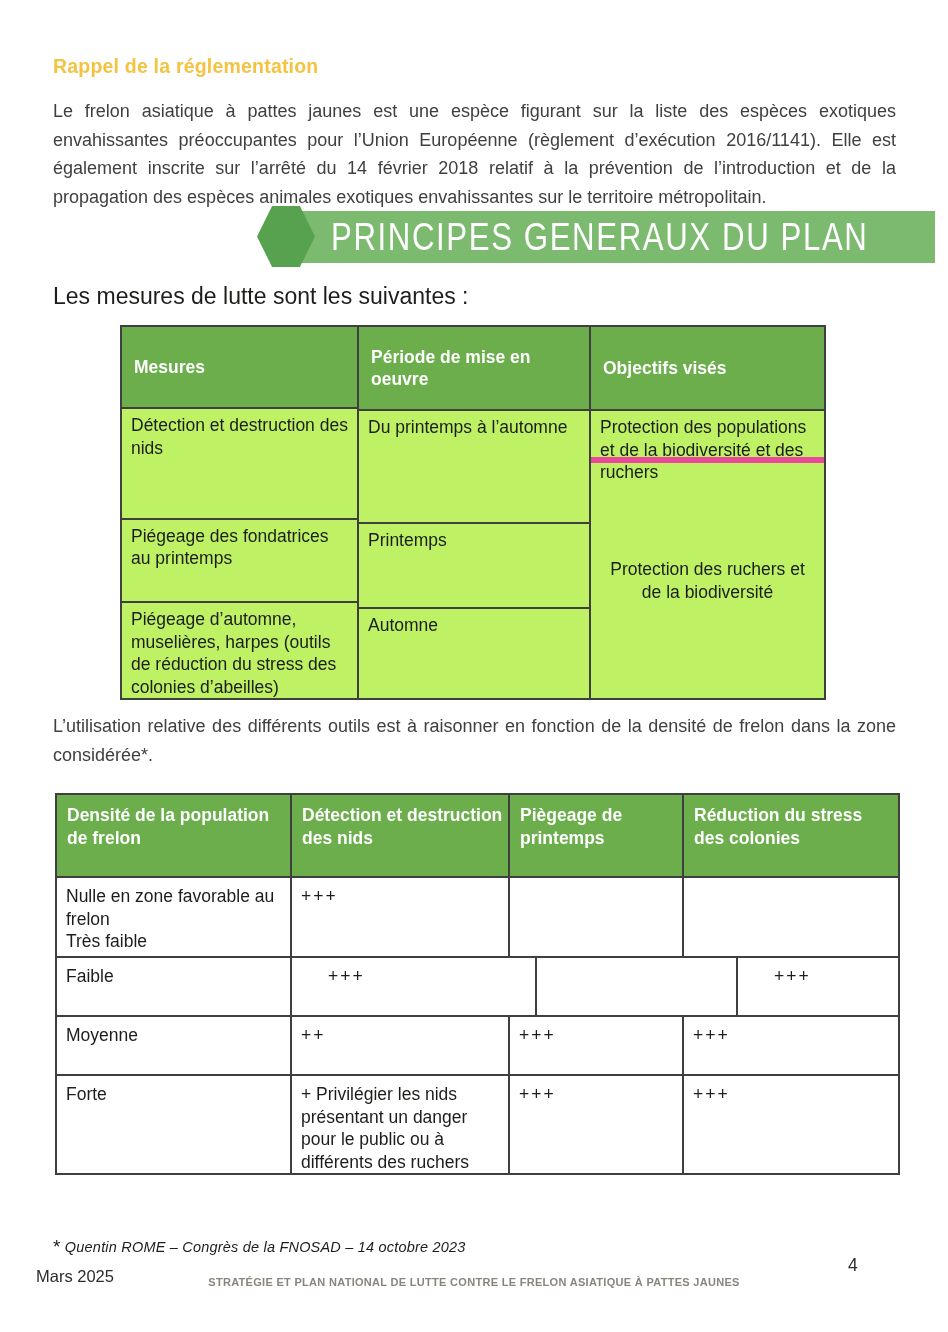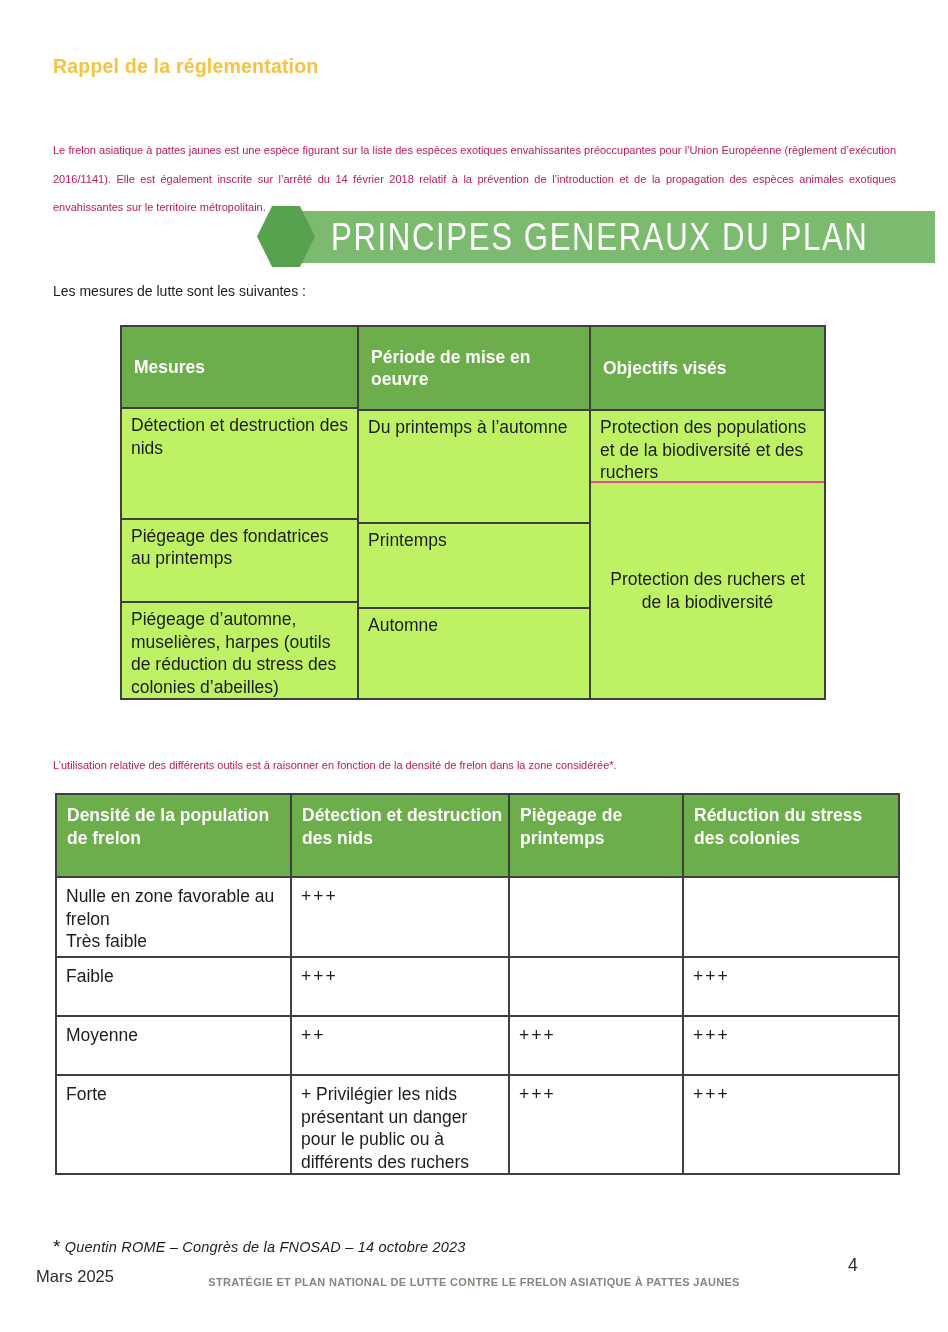--- a/index.html
+++ b/index.html
@@ -6,42 +6,42 @@
   html,body { background:#ffffff; }
   body { font-family:"Liberation Sans", sans-serif; color:#1d1d1b; }
   .page { position:relative; width:948px; height:1332px; background:#ffffff; overflow:hidden; }
 
   .section-heading {
     position:absolute; left:53px; top:55px;
     font-size:19.5px; font-weight:bold; color:#f5c342; letter-spacing:0.2px;
   }
   .para {
     position:absolute; left:53px; width:843px;
-    font-size:11px; line-height:28.6px; text-align:justify; color:#be185d;margin-top:39px;
+    font-size:18px; line-height:28.6px; text-align:justify; color:#404040;
   }
   .para.intro { top:97px; }
   .para.between { top:712px; }
 
   
   .banner-strip {
     position:absolute; left:281px; top:211px; width:654px; height:52px;
     background:#7cba6f;
   }
   .banner-hex {
     position:absolute; left:257px; top:206px; width:58px; height:61px;
     background:#57a24f;
     clip-path:polygon(26% 0%, 74% 0%, 100% 50%, 74% 100%, 26% 100%, 0% 50%);
   }
   .banner-title {
     position:absolute; left:331px; top:211px; height:52px; line-height:51px;
     color:#ffffff; font-size:39px; font-weight:400; letter-spacing:2px;
     transform:scaleX(0.8); transform-origin:0 50%; white-space:nowrap;
   }
 
-  .measures-intro { position:absolute; left:53px; top:283px; font-size:14px; }
+  .measures-intro { position:absolute; left:53px; top:283px; font-size:23px; }
 
   
   .t1 {
     position:absolute; left:120px; top:325px; width:706px; height:375px;
     border:2px solid #3f3f3f; display:flex; background:#bef264;
   }
   .t1col { display:flex; flex-direction:column; }
   .t1 .c1 { width:237px; border-right:2px solid #3f3f3f; }
   .t1 .c2 { width:232px; border-right:2px solid #3f3f3f; }
   .t1 .c3 { flex:1; }
@@ -49,41 +49,41 @@
   .cell.th {
     background:#6bae4b; color:#ffffff; font-weight:bold;
     border-bottom:2px solid #3f3f3f; padding:0 12px;
     display:flex; align-items:center;
   }
   .t1 .cell.th { height:84px; }
   .cell.bodyc { padding:5px 8px 0 9px; white-space:pre-line; }
   .t1 .rh1 { height:113px; border-bottom:2px solid #3f3f3f; }
   .t1 .rh2 { height:85px;  border-bottom:2px solid #3f3f3f; }
   .t1 .grow { flex:1; }
-  .t1 .obj1 { height:72px; border-bottom:2px solid #ec4899; }
+  .t1 .obj1 { height:52px; border-bottom:6px solid #ec4899; }
   .t1 .objmerged {
     flex:1; display:flex; align-items:center; justify-content:center;
     text-align:center; padding:8px 14px; white-space:normal;border-radius:8px;
   }
 
   
   .t2 {
     position:absolute; left:55px; top:793px; width:845px; height:382px;
     border:2px solid #3f3f3f; display:flex; flex-direction:column; background:#fff;
   }
   .t2row { display:flex; border-bottom:2px solid #3f3f3f; }
   .t2row:last-child { border-bottom:none; flex:1; }
   .t2 .c1 { width:235px; border-right:2px solid #3f3f3f; }
   .t2 .c2 { width:218px; border-right:2px solid #3f3f3f; }
   .t2 .c3 { width:174px; border-right:2px solid #3f3f3f; }
   .t2 .c4 { flex:1; }
   .t2 .hrow { height:84px; }
   .t2 .cell.th { border-bottom:none; align-items:flex-start; padding:9px 4px 0 10px; }
   .t2 .r1 { height:81px; }
-  .t2 .r2 { height:59px; }
+  .t2 .r2 { height:59px;gap:27px; }
   .t2 .r3 { height:60px; }
   .t2 .cell.bodyc { padding:7px 10px 0 9px; }
   .plus { letter-spacing:2px; }
 
   
   .footnote { position:absolute; left:53px; top:1238px; }
   .fn-star { font-size:19px; vertical-align:top; position:relative; top:-2px; }
   .fn-text { font-size:14.5px; font-style:italic; letter-spacing:0.2px; }
   .footer-left { position:absolute; left:36px; top:1267px; font-size:16.5px; color:#2b2b2b; }
   .footer-center {

